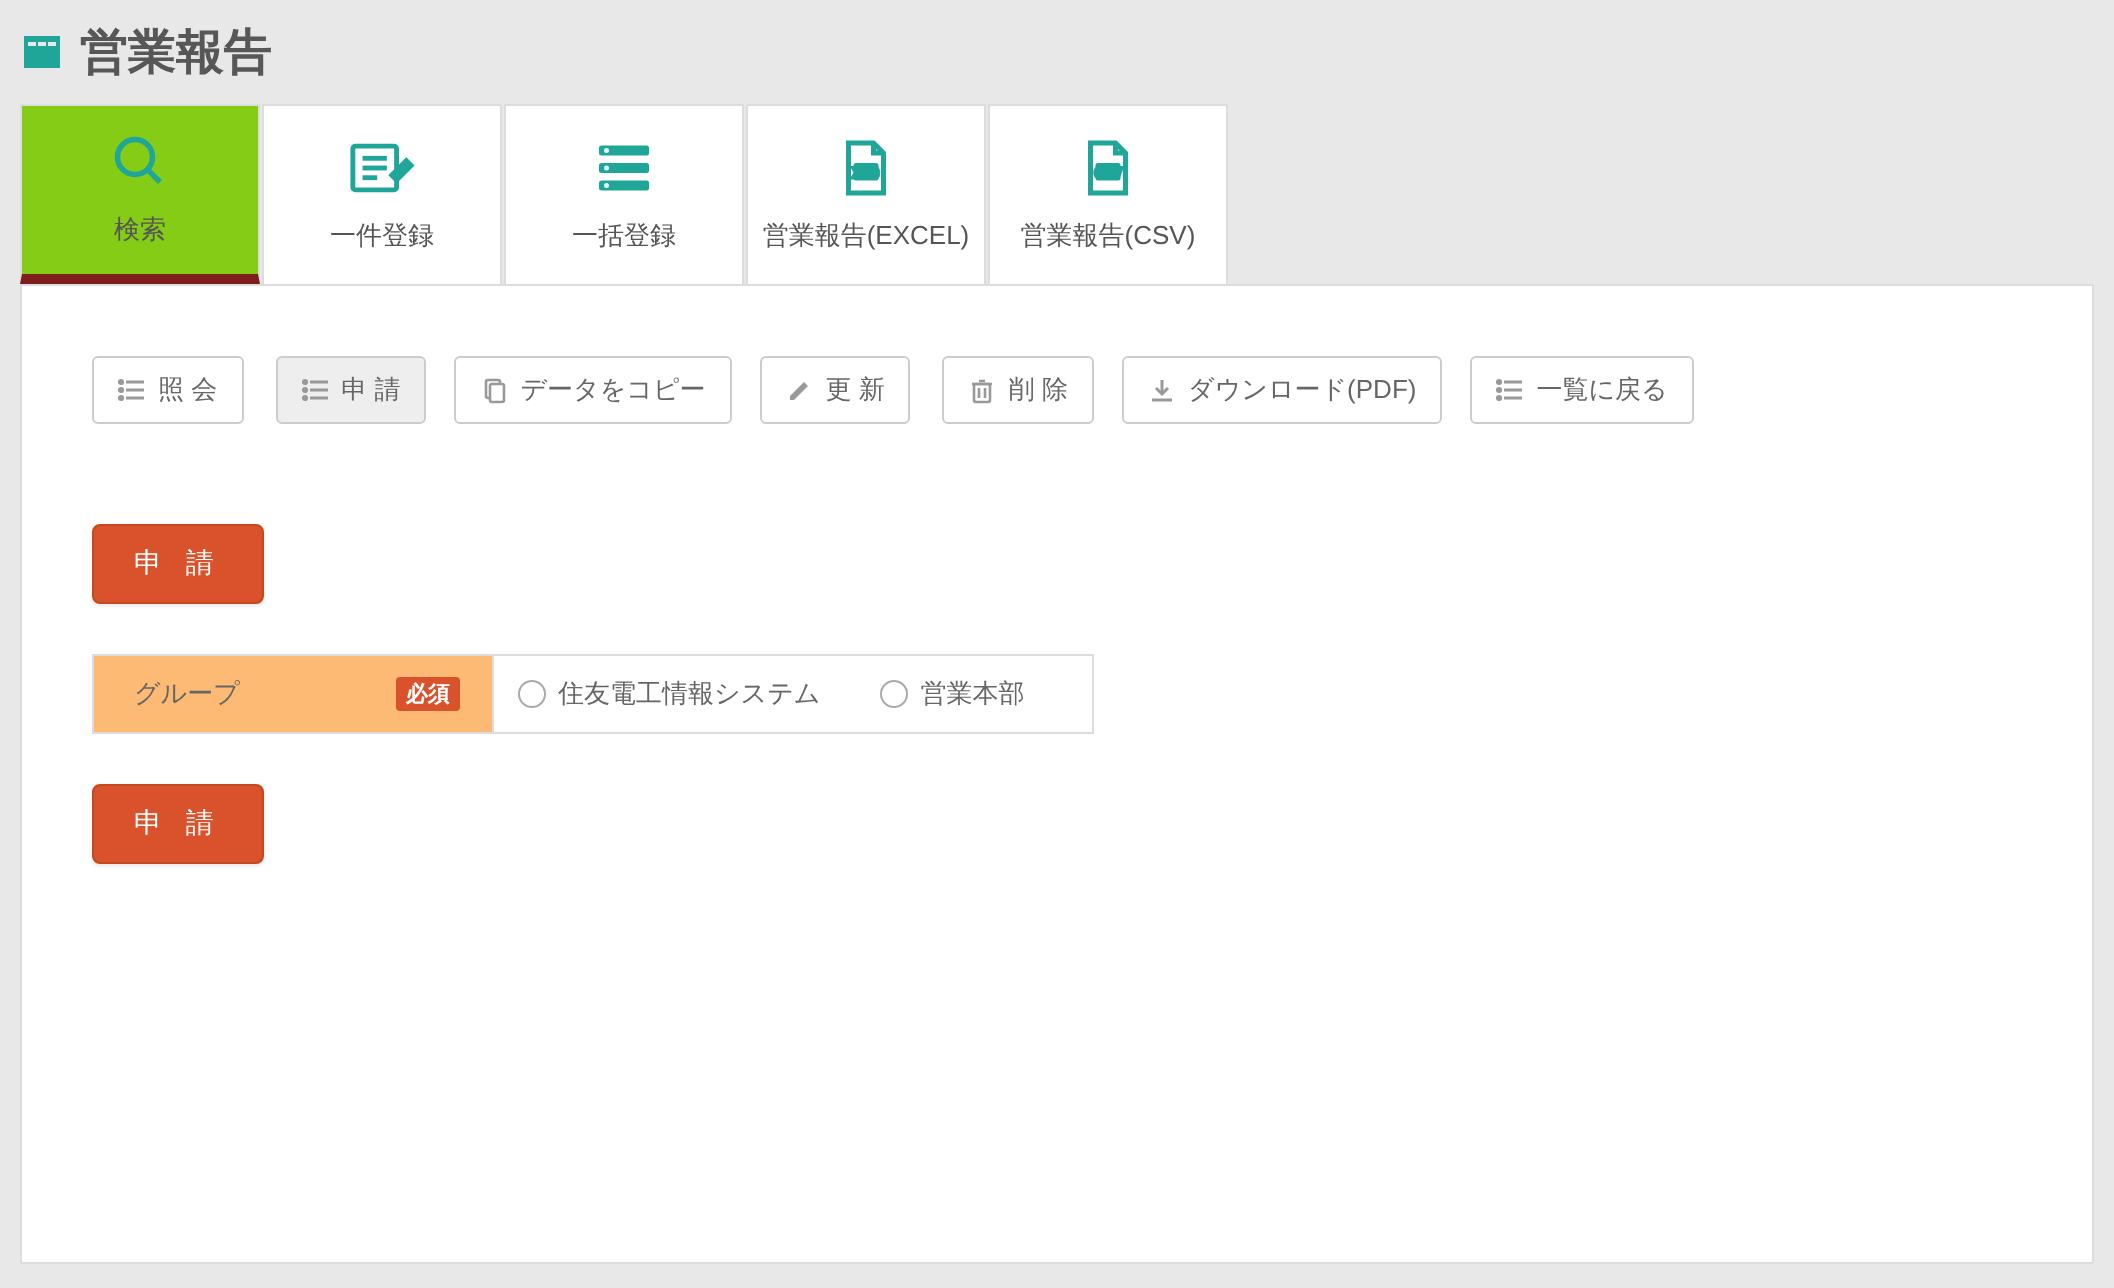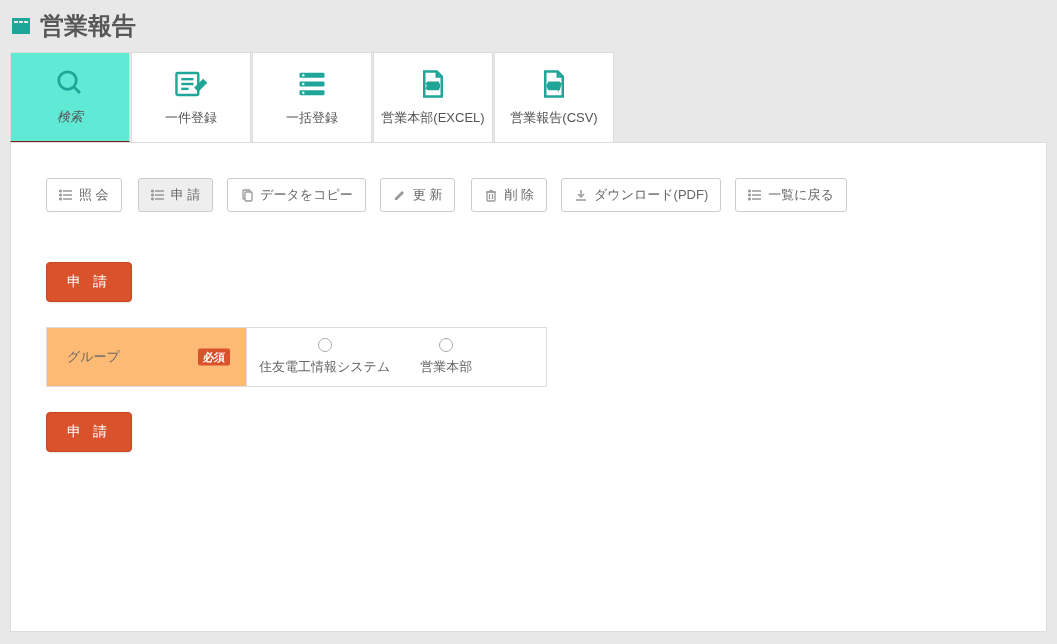--- a/index.html
+++ b/index.html
@@ -47,23 +47,22 @@
       display: flex;
       flex-direction: column;
       align-items: center;
       justify-content: center;
       cursor: pointer;
       font-size: 13px;
       color: #555;
     }
     .tab + .tab { margin-left: 1px; }
     .tab.active {
-      background: #5eead4;
-      border-bottom: 1px solid #7f1d1d;
-      font-style: italic;
+      background: #84cc16;
+      border-bottom: 5px solid #7f1d1d;
     }
     .tab svg { margin-bottom: 10px; }
     .content {
       margin: 0 10px 10px 10px;
       background: #fff;
       border: 1px solid #ddd;
       padding: 35px 35px 80px 35px;
       min-height: 490px;
     }
     .toolbar {
@@ -148,21 +147,20 @@
     .radio-group {
       display: flex;
       gap: 30px;
       align-items: center;
     }
     .radio-item {
       display: flex;
       align-items: center;
       gap: 6px;
       color: #666;
-      flex-direction: column;
     }
     .radio-circle {
       width: 14px;
       height: 14px;
       border: 1px solid #aaa;
       border-radius: 50%;
       background: #fff;
     }
   </style>
 </head>
@@ -202,21 +200,21 @@
     </svg>
     <span>一括登録</span>
   </div>
   <div class="tab">
     <svg width="30" height="30" viewBox="0 0 24 24" fill="none" stroke="#1fa698" stroke-width="2">
       <path d="M5 2 H15 L19 6 V22 H5 Z"></path>
         <path d="M15 2 V6 H19"></path>
       <rect x="7" y="10" width="10" height="7" rx="1" fill="#1fa698" stroke="none"></rect>
       <text x="12" y="15.5" font-size="5" fill="#fff" text-anchor="middle" font-family="Arial" font-weight="bold">XLS</text>
     </svg>
-    <span>営業本部(EXCEL)</span>
+    <span>営業報告(EXCEL)</span>
   </div>
   <div class="tab">
     <svg width="30" height="30" viewBox="0 0 24 24" fill="none" stroke="#1fa698" stroke-width="2">
       <path d="M5 2 H15 L19 6 V22 H5 Z"></path>
         <path d="M15 2 V6 H19"></path>
       <rect x="7" y="10" width="10" height="7" rx="1" fill="#1fa698" stroke="none"></rect>
       <text x="12" y="15.5" font-size="5" fill="#fff" text-anchor="middle" font-family="Arial" font-weight="bold">CSV</text>
     </svg>
     <span>営業報告(CSV)</span>
   </div>

